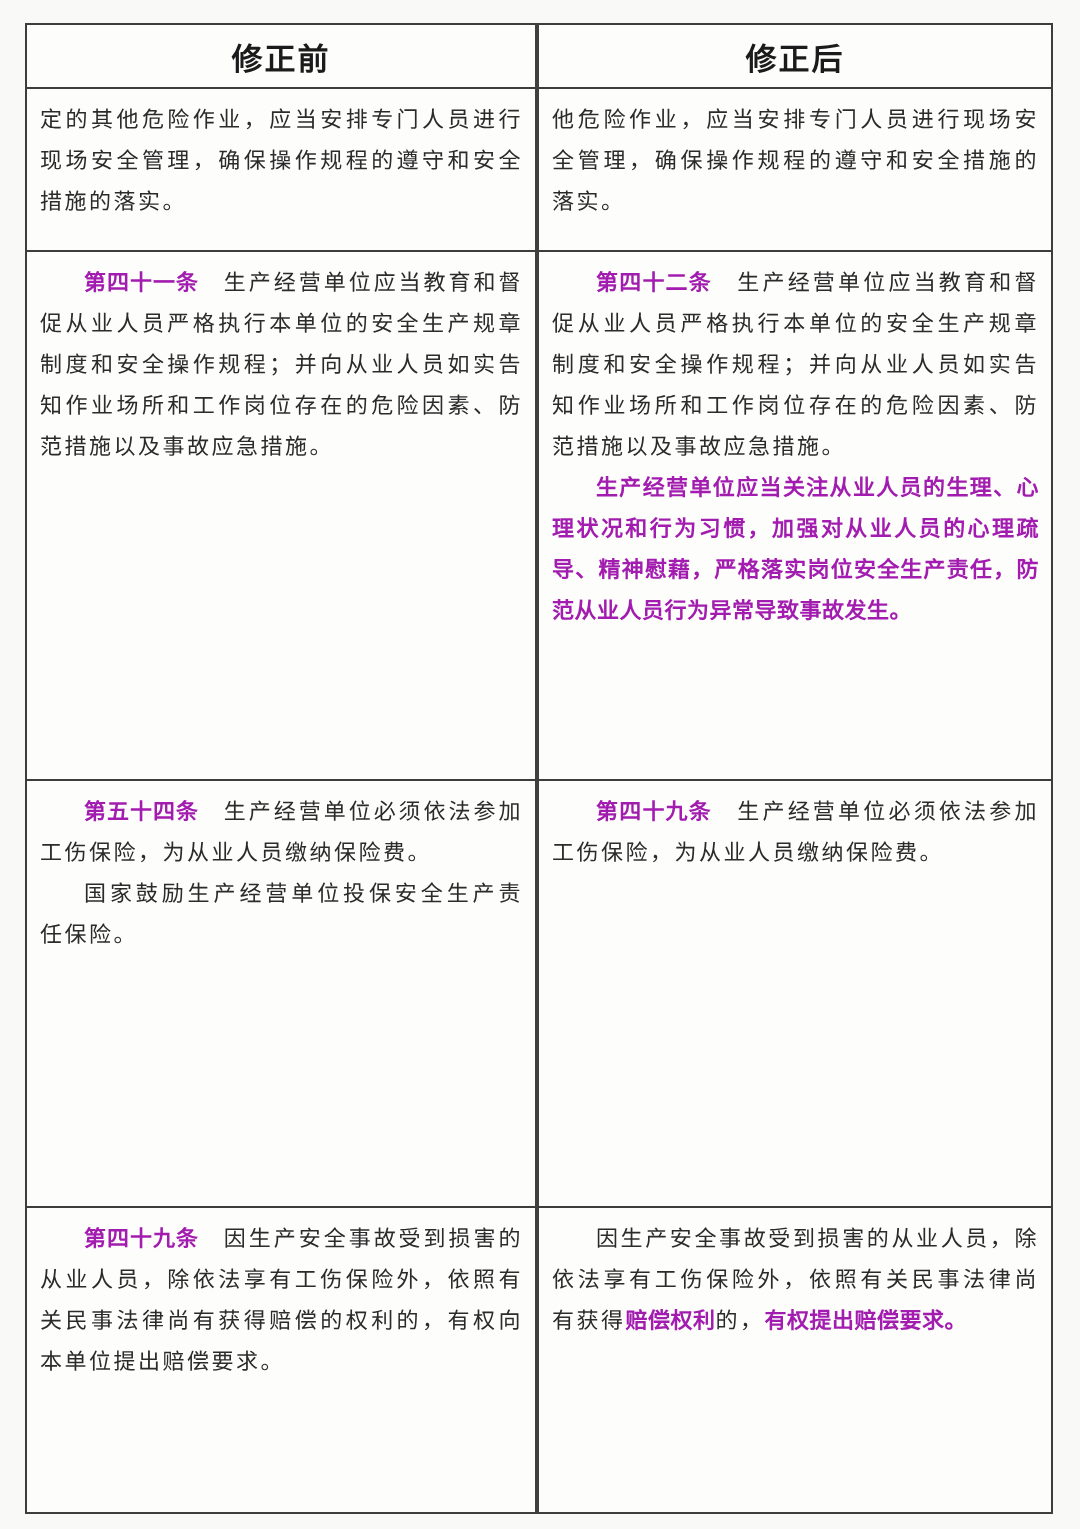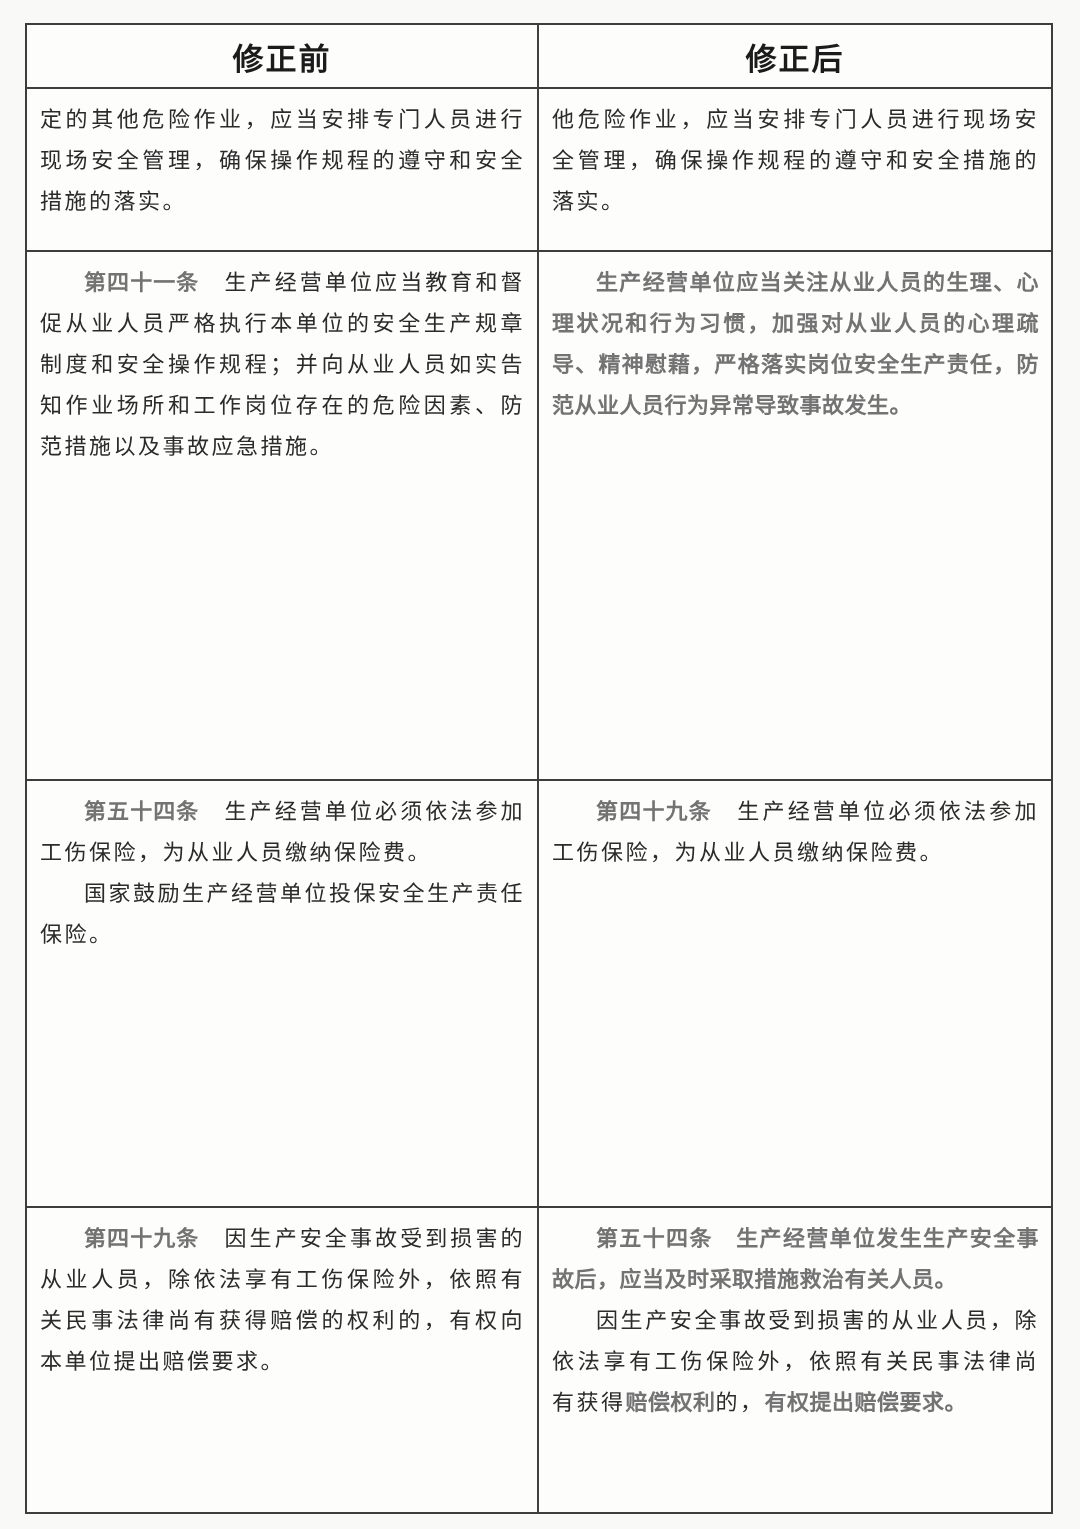--- a/index.html
+++ b/index.html
@@ -29,21 +29,21 @@
     align-items: stretch;
   }
   .row + .row {
     border-top: 2px solid #3d3d3d;
   }
   .cell {
     width: 50%;
     box-sizing: border-box;
   }
   .cell:first-child {
-    border-right: 2px solid #404040;
+    border-right: 4px solid #404040;
   }
   .header-row {
     min-height: 62px;
   }
   .header-cell {
     display: flex;
     align-items: center;
     justify-content: center;
     font-family: "Liberation Sans", sans-serif;
     font-weight: 700;
@@ -63,21 +63,21 @@
     letter-spacing: 2.5px;
     color: #2b2b2b;
   }
   .para.indent {
     text-indent: 2em;
   }
   .seg.bold {
     font-family: "Liberation Sans", sans-serif;
     font-weight: 700;
     letter-spacing: 0.5px;
-    color: #737373;
+    color: #a21caf;
   }
   
   .row-0 { min-height: 161px; }
   .row-1 { min-height: 527px; }
   .row-2 { min-height: 425px; }
   .row-3 { min-height: 304px; }
 </style>
 </head>
 <body>
 
@@ -99,37 +99,37 @@
     <div class="cell body-cell">
         <p class="para"><span class="seg">他危险作业，应当安排专门人员进行现场安全管理，确保操作规程的遵守和安全措施的落实。</span></p>
       </div>
   </div>
 
   <div class="row body-row row-1">
     <div class="cell body-cell">
         <p class="para indent"><span class="seg bold">第四十一条</span><span class="seg">　生产经营单位应当教育和督促从业人员严格执行本单位的安全生产规章制度和安全操作规程；并向从业人员如实告知作业场所和工作岗位存在的危险因素、防范措施以及事故应急措施。</span></p>
       </div>
     <div class="cell body-cell">
+        <p class="para indent"><span class="seg bold">第四十二条</span><span class="seg">　生产经营单位应当教育和督促从业人员严格执行本单位的安全生产规章制度和安全操作规程；并向从业人员如实告知作业场所和工作岗位存在的危险因素、防范措施以及事故应急措施。</span></p>
         <p class="para indent"><span class="seg bold">生产经营单位应当关注从业人员的生理、心理状况和行为习惯，加强对从业人员的心理疏导、精神慰藉，严格落实岗位安全生产责任，防范从业人员行为异常导致事故发生。</span></p>
       </div>
   </div>
 
   <div class="row body-row row-2">
     <div class="cell body-cell">
         <p class="para indent"><span class="seg bold">第五十四条</span><span class="seg">　生产经营单位必须依法参加工伤保险，为从业人员缴纳保险费。</span></p>
         <p class="para indent"><span class="seg">国家鼓励生产经营单位投保安全生产责任保险。</span></p>
       </div>
     <div class="cell body-cell">
         <p class="para indent"><span class="seg bold">第四十九条</span><span class="seg">　生产经营单位必须依法参加工伤保险，为从业人员缴纳保险费。</span></p>
       </div>
   </div>
 
   <div class="row body-row row-3">
     <div class="cell body-cell">
         <p class="para indent"><span class="seg bold">第四十九条</span><span class="seg">　因生产安全事故受到损害的从业人员，除依法享有工伤保险外，依照有关民事法律尚有获得赔偿的权利的，有权向本单位提出赔偿要求。</span></p>
       </div>
     <div class="cell body-cell">
-        <p class="para indent"><span class="seg bold">第五十四条　生产经营单位发生生产安全事故后，应当及时采取措施救治有关人员。</span></p>
         <p class="para indent"><span class="seg">因生产安全事故受到损害的从业人员，除依法享有工伤保险外，依照有关民事法律尚有获得</span><span class="seg bold">赔偿权利</span><span class="seg">的，</span><span class="seg bold">有权提出赔偿要求。</span></p>
       </div>
   </div>
 
 </div>
 
 </body></html>

